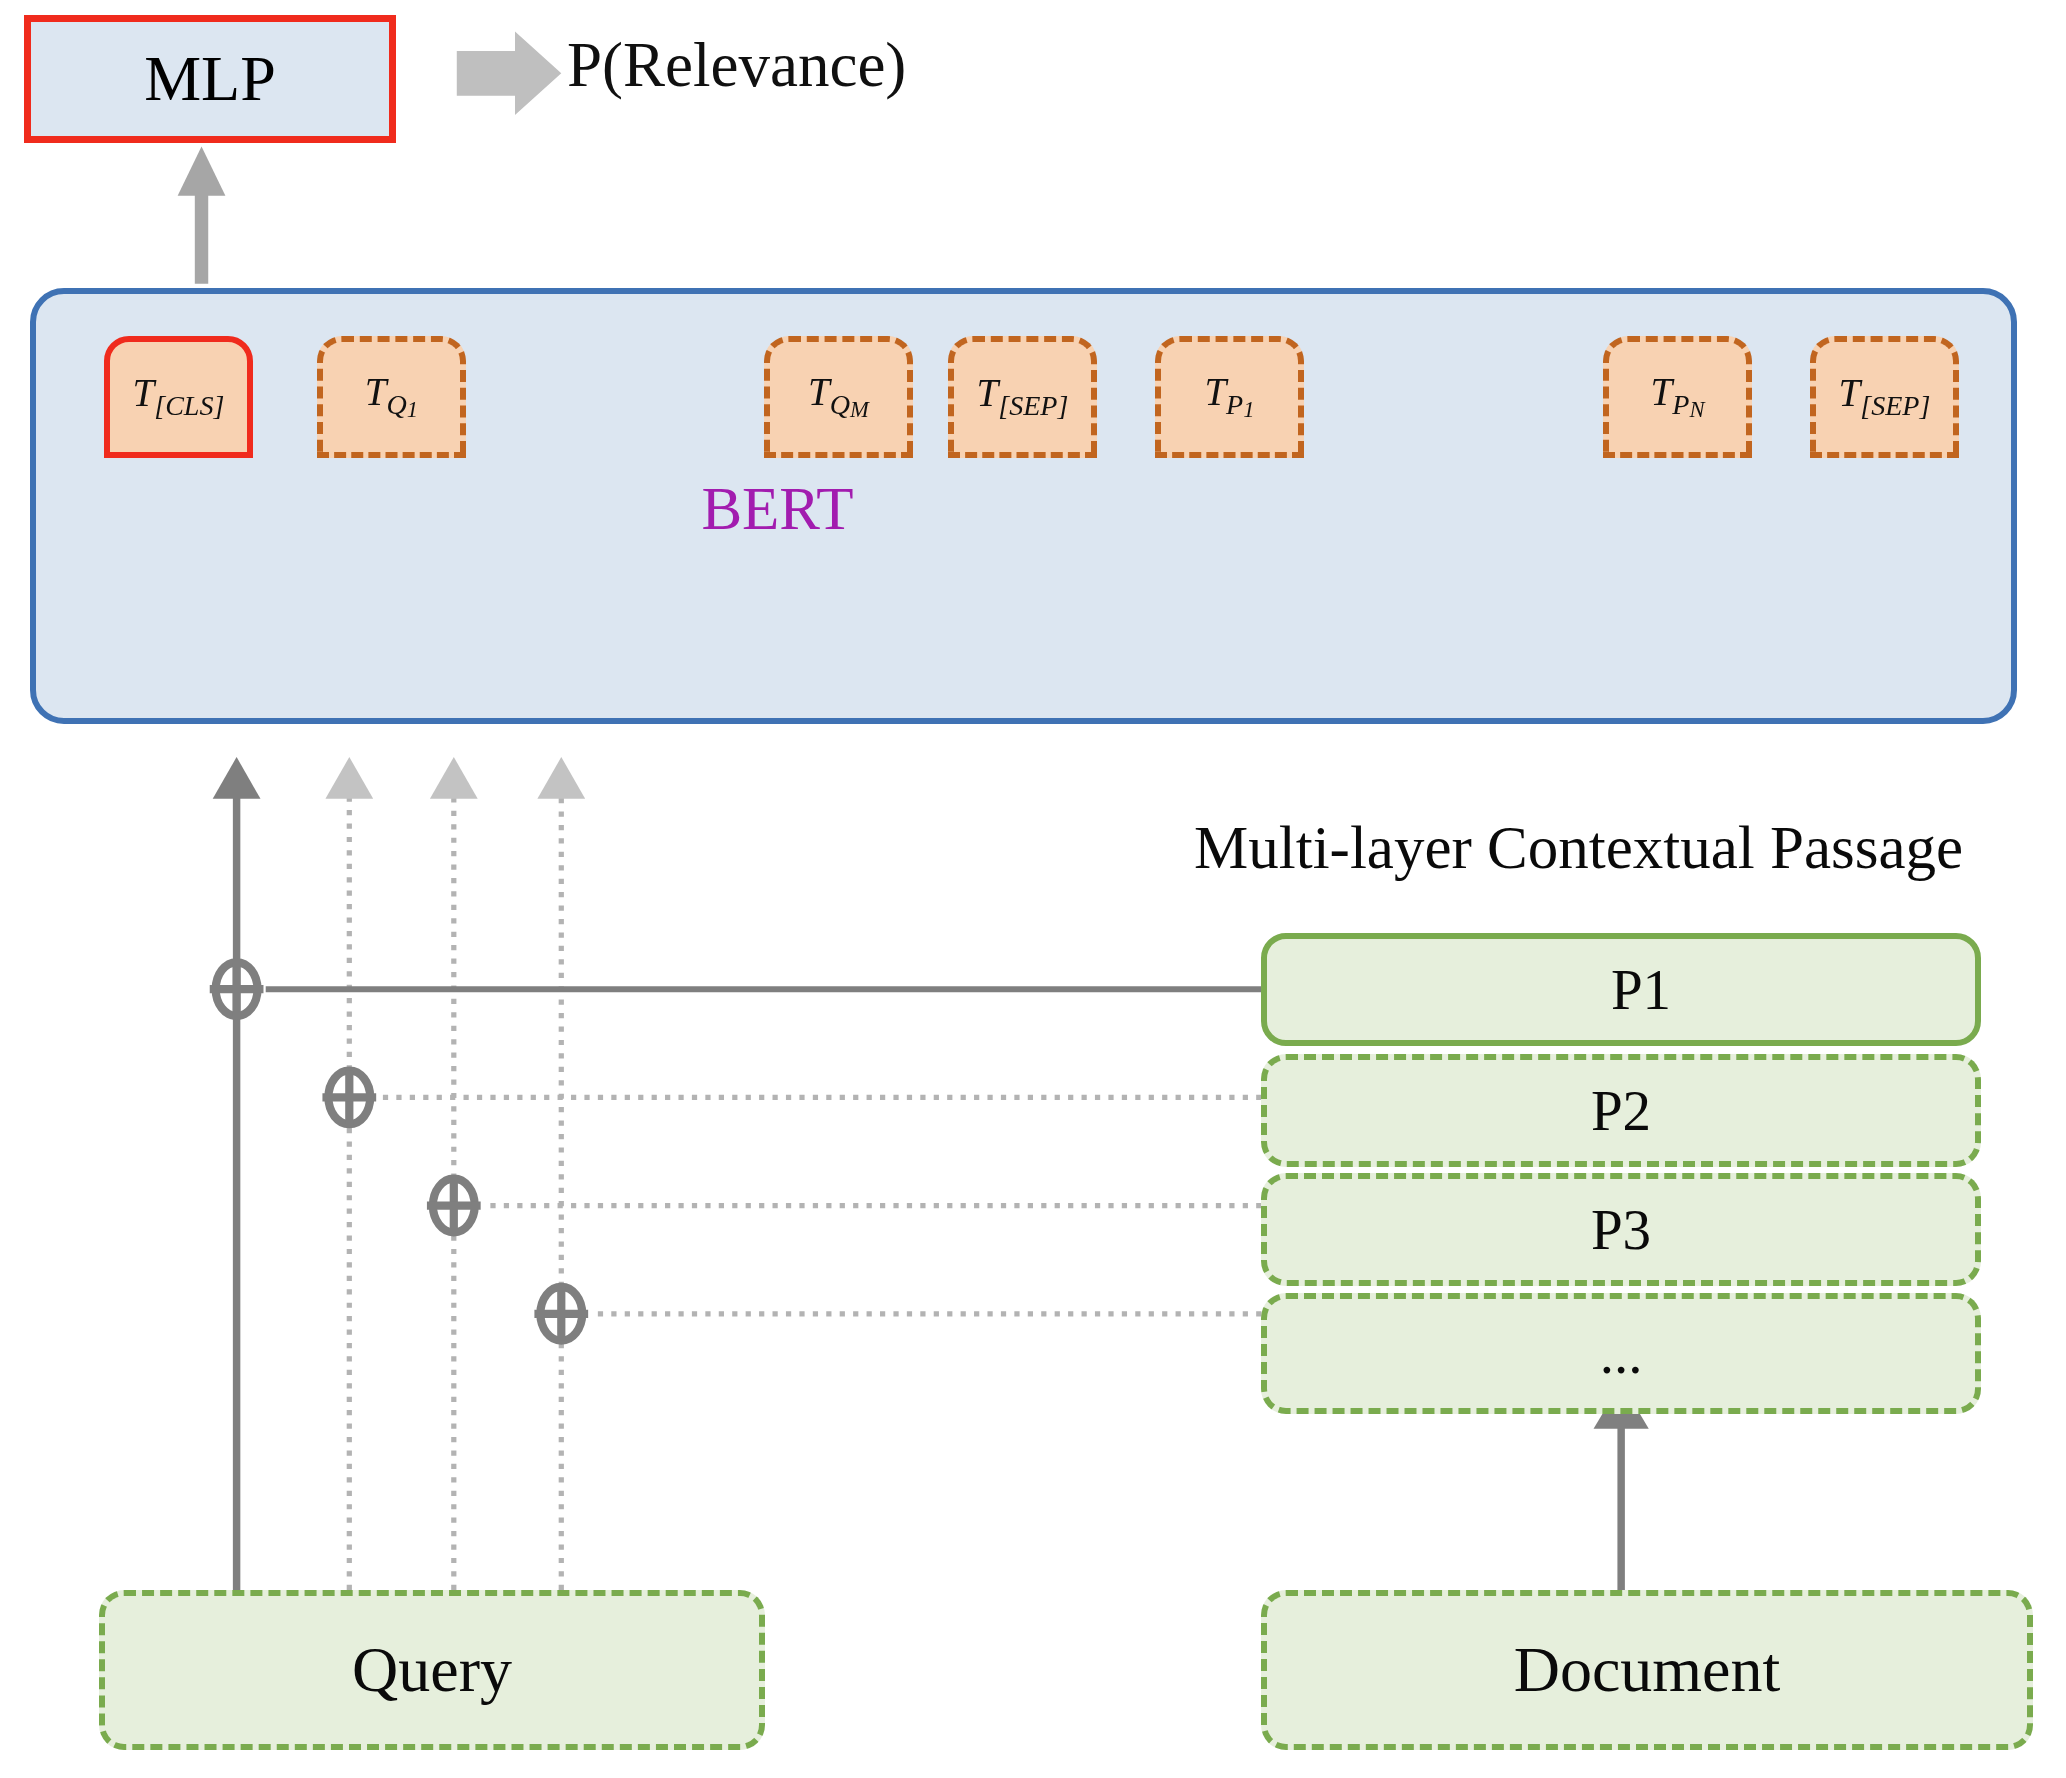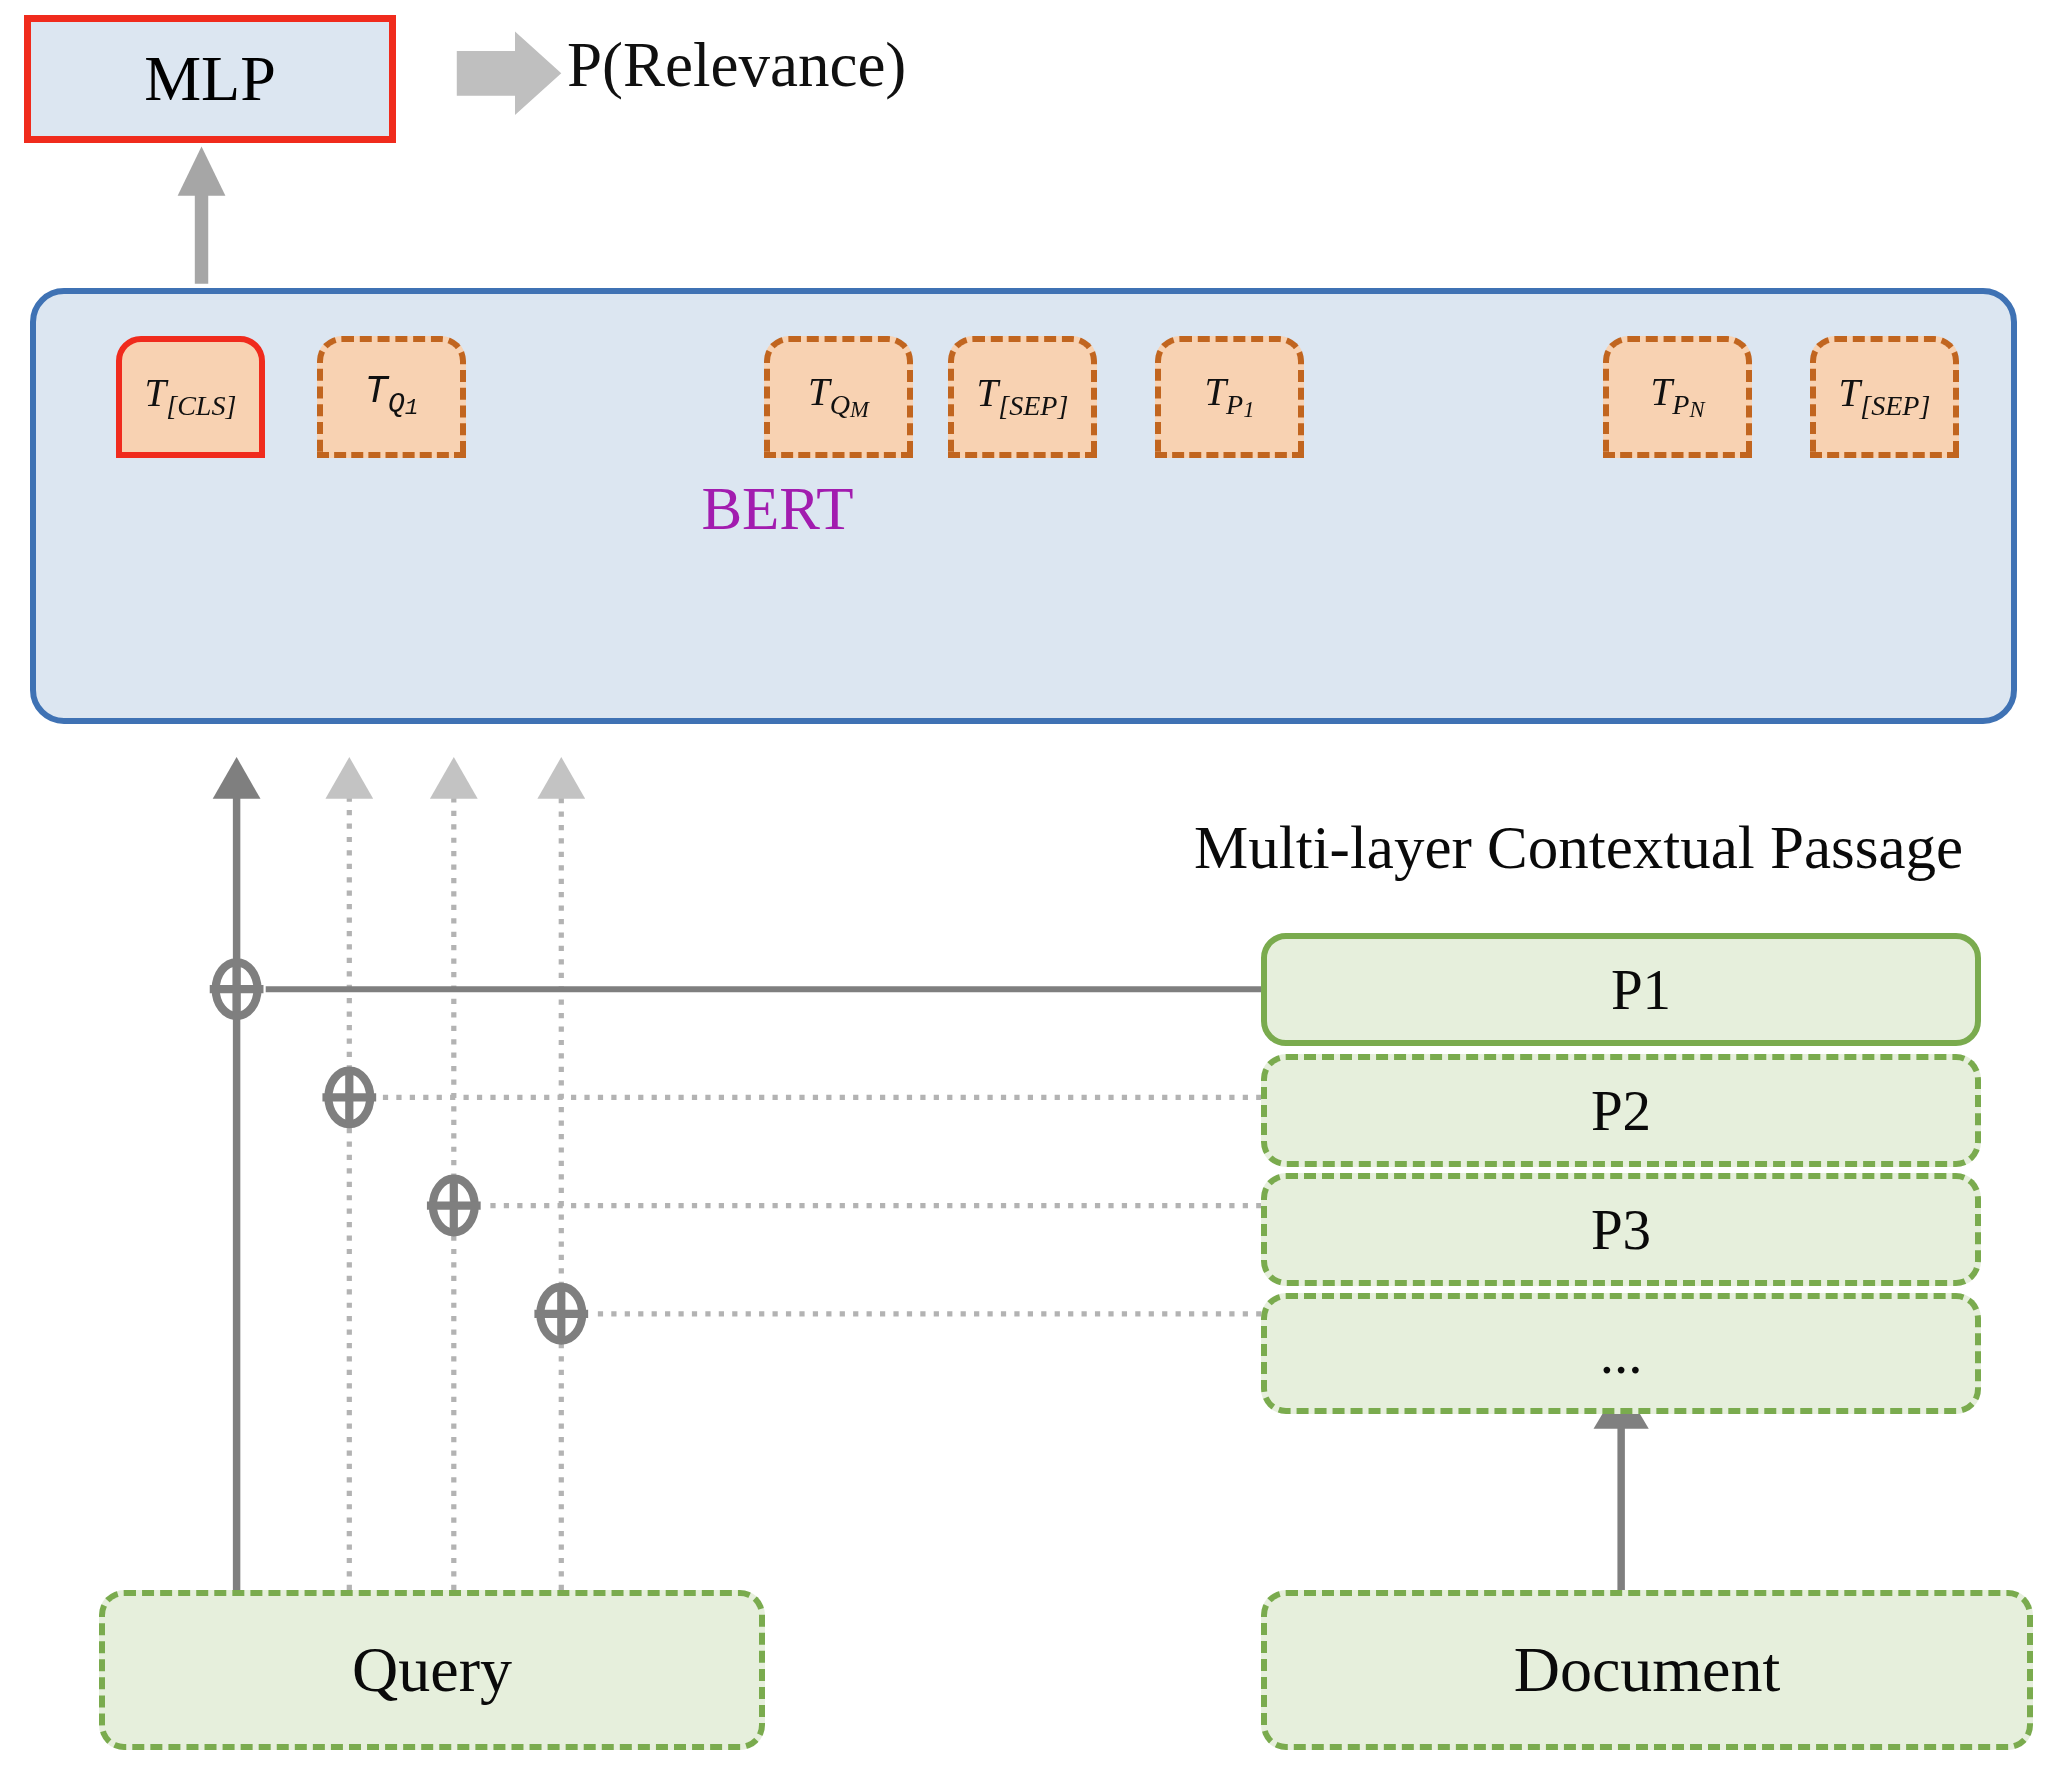--- a/index.html
+++ b/index.html
@@ -181,24 +181,24 @@
   <div class="mlp-box">
     <span>MLP</span>
   </div>
   <div class="prelevance">P(Relevance)</div>
 
   <div class="bert-box"></div>
   <div class="bert-label">
     <span>BERT</span>
   </div>
 
-  <div class="token solid-red" style="left:116px;">
+  <div class="token solid-red" style="left:104px;">
     <span>T<span class="sub">[CLS]</span></span>
   </div>
-  <div class="token" style="left:317px;font-family:Liberation Mono, monospace;">
+  <div class="token" style="left:317px;">
     <span>T<span class="sub">Q</span><span class="sub2">1</span></span>
   </div>
   <div class="token" style="left:752px;margin-left:12px;">
     <span>T<span class="sub">Q</span><span class="sub2">M</span></span>
   </div>
   <div class="token" style="left:948px;">
     <span>T<span class="sub">[SEP]</span></span>
   </div>
   <div class="token" style="left:1155px;">
     <span>T<span class="sub">P</span><span class="sub2">1</span></span>

